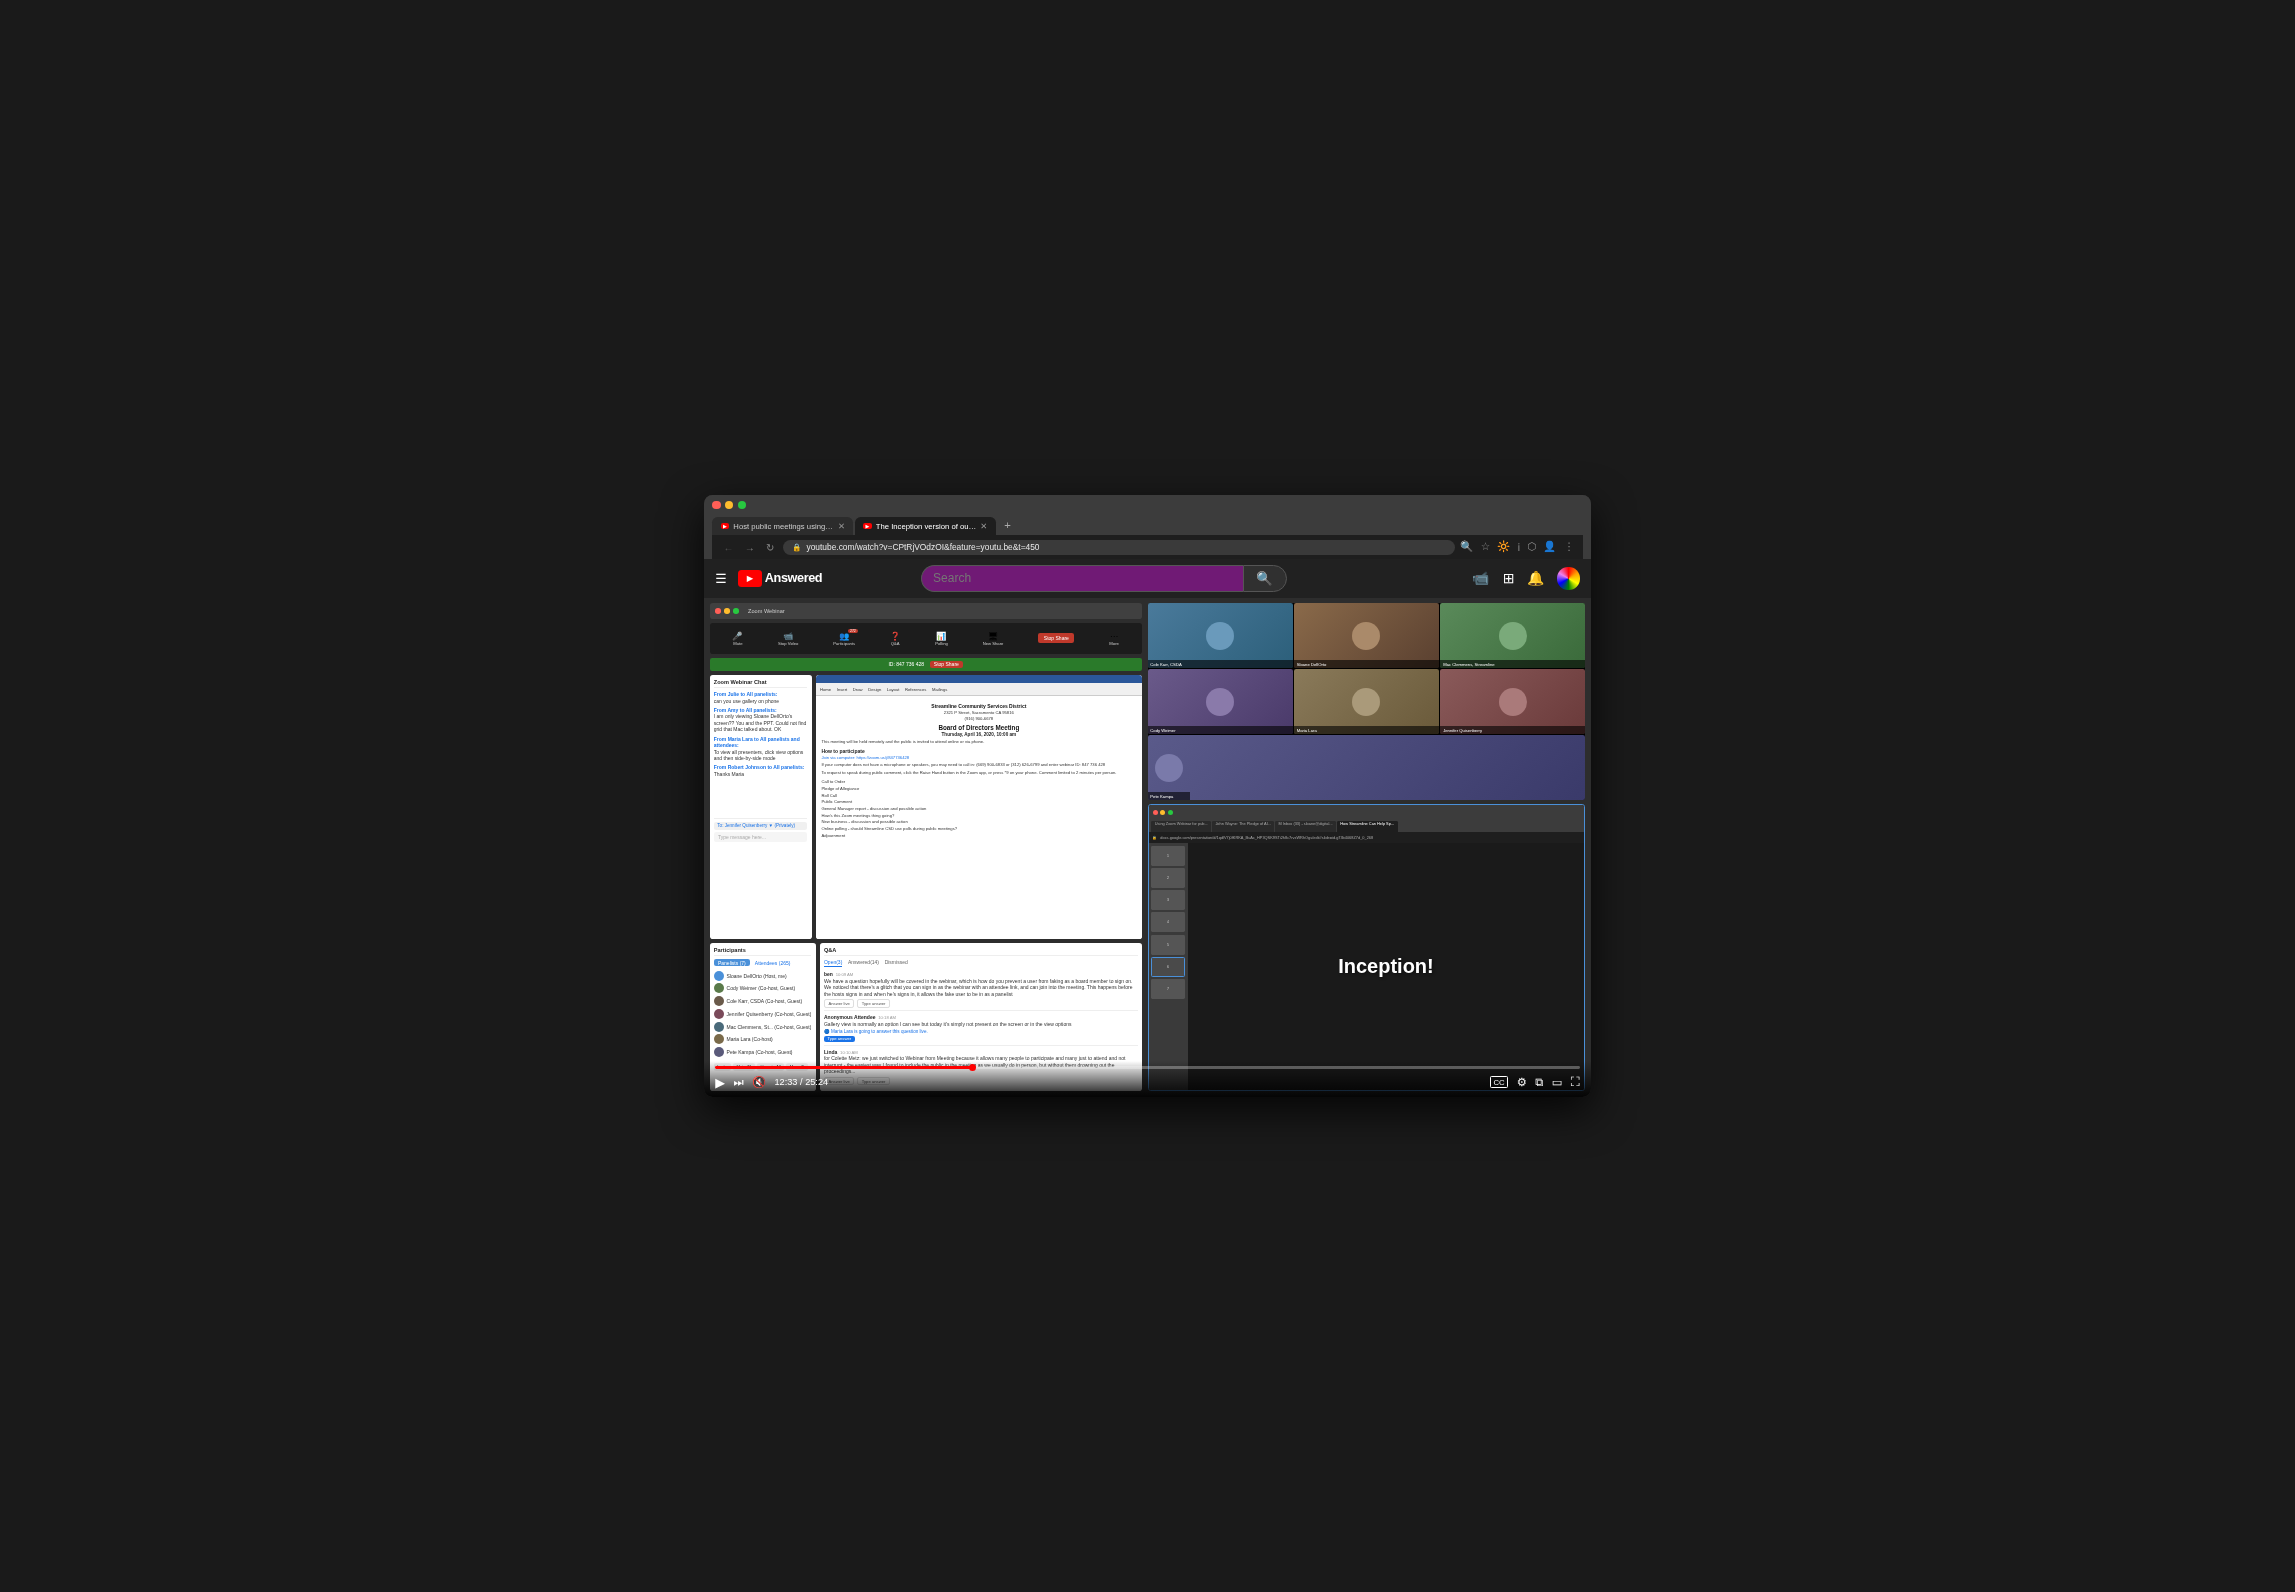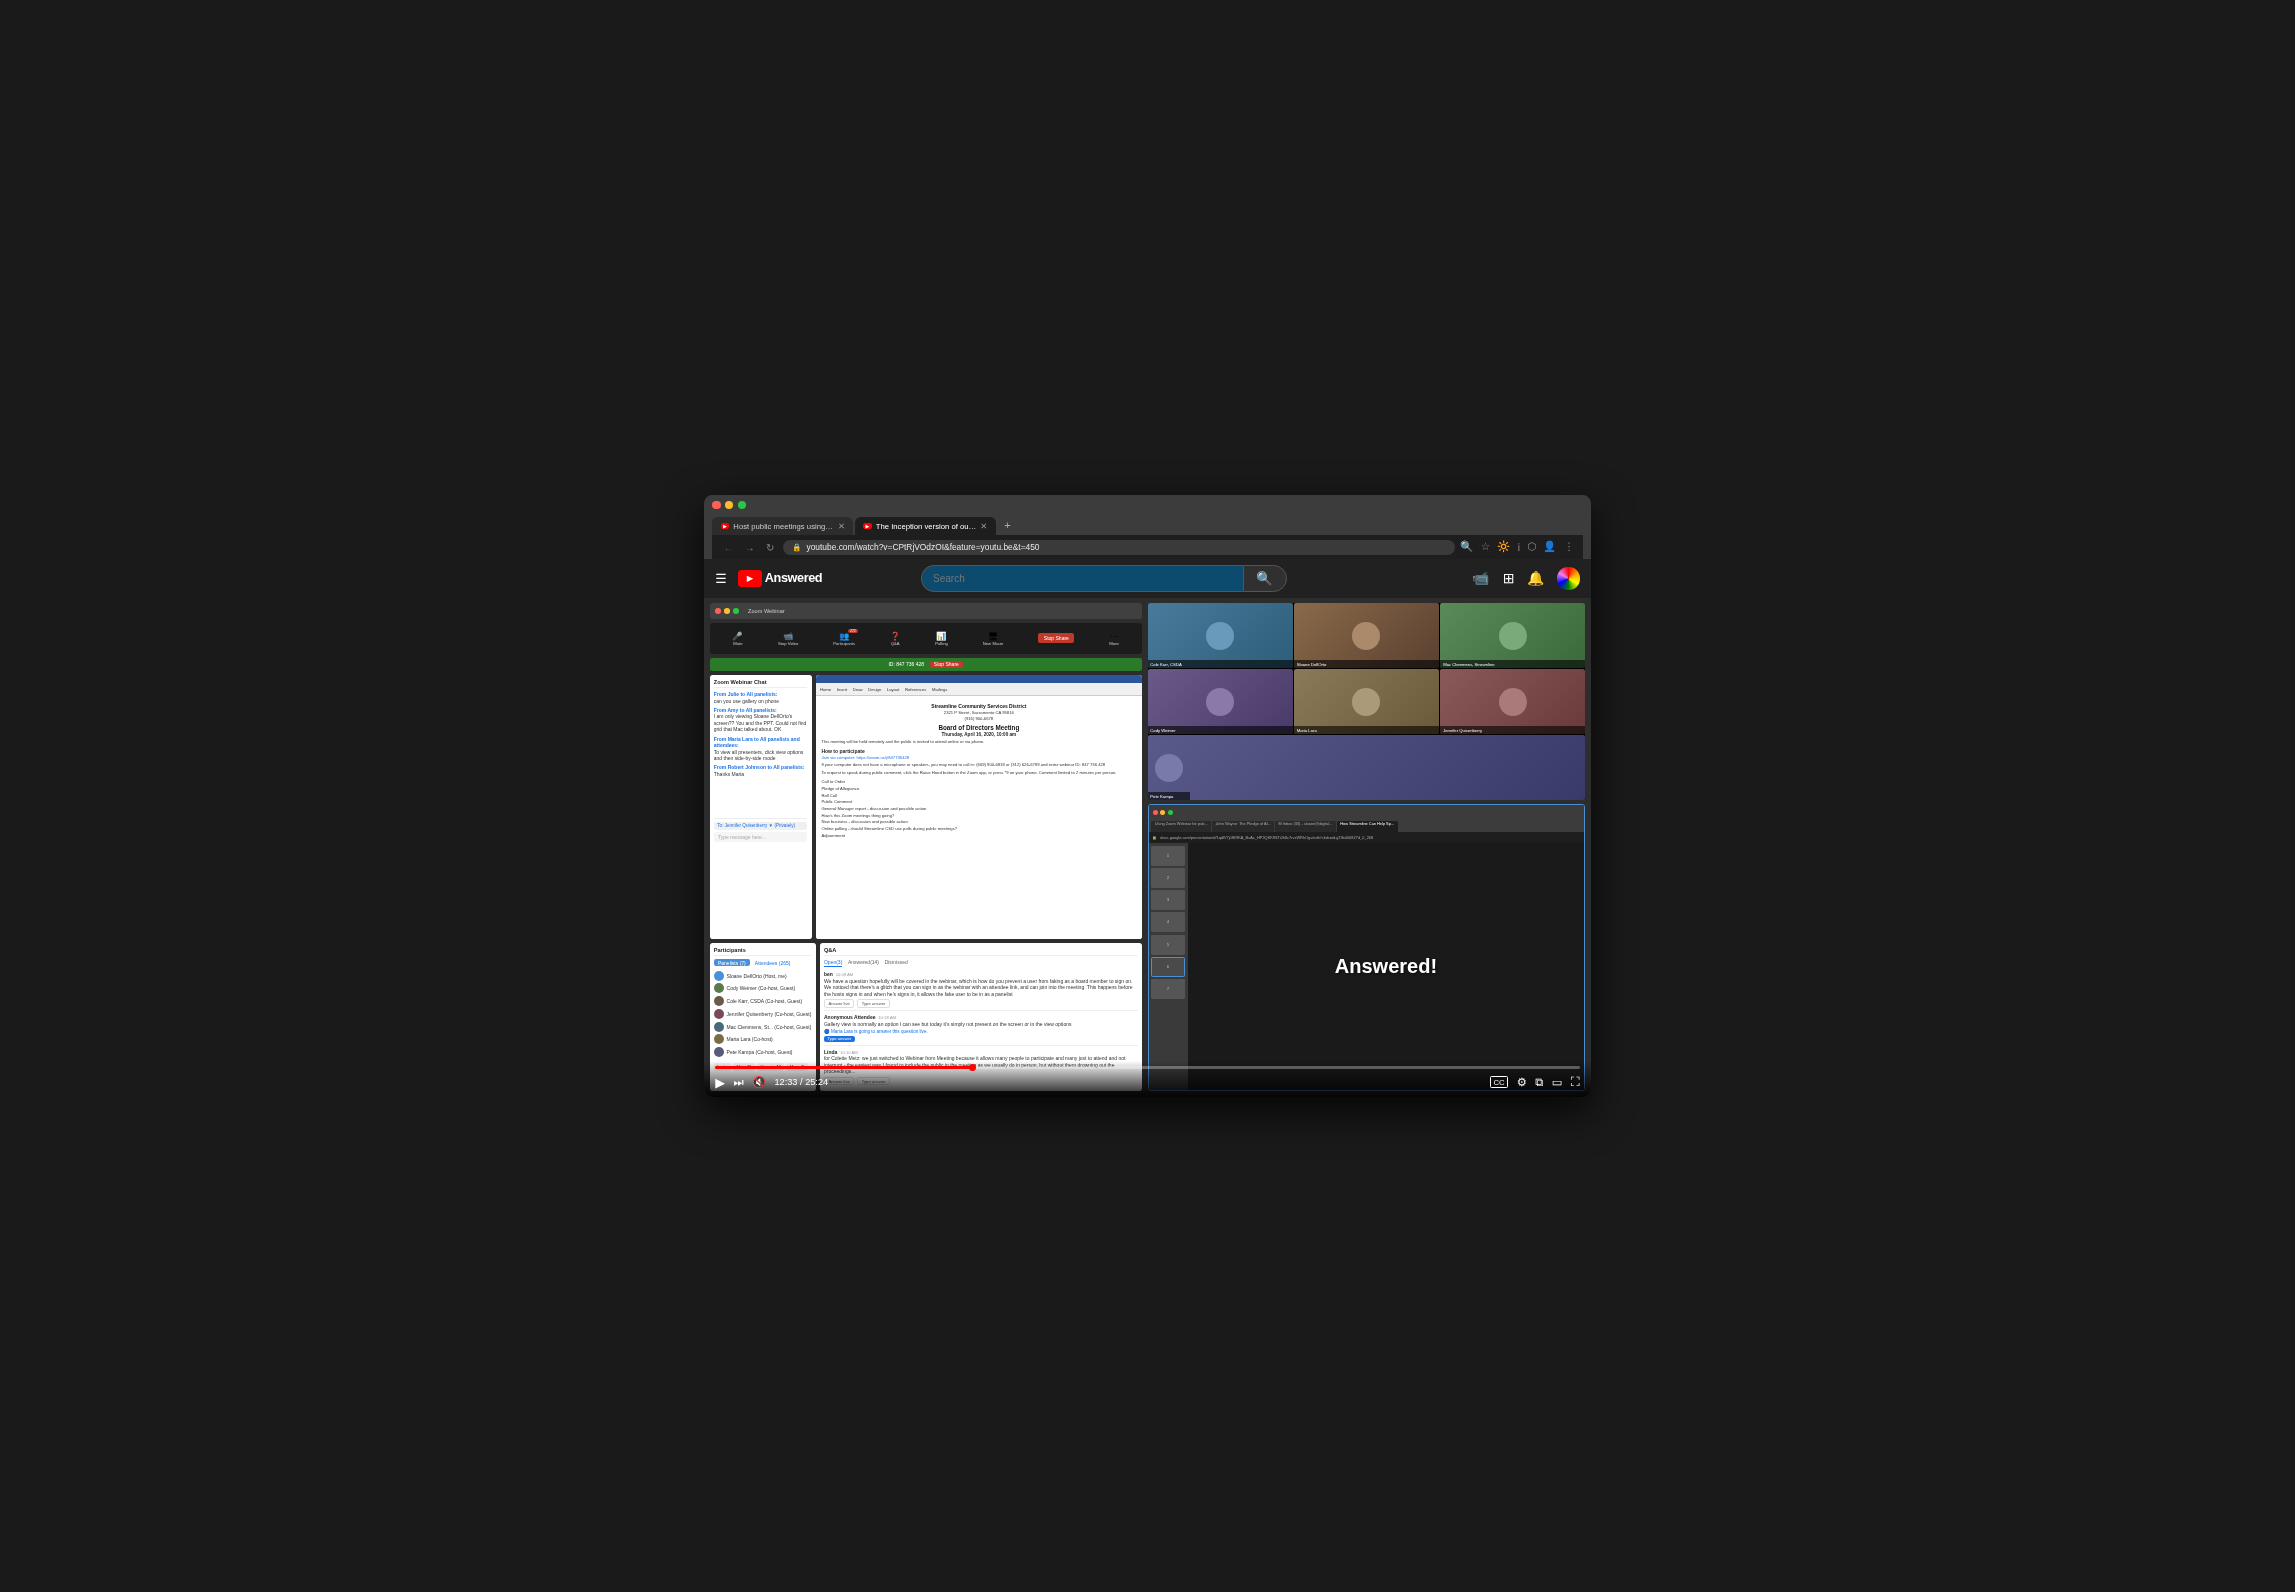--- a/index.html
+++ b/index.html
@@ -124,27 +124,27 @@
     }
     .yt-logo-text { color: #fff; font-size: 12.7px; font-weight: bold; letter-spacing: -0.4px; }
     .yt-search-bar {
       flex: 1;
       display: flex;
       max-width: 366px;
       margin: 0 auto;
     }
     .yt-search-input {
       flex: 1;
-      background: #0c4a6e;
+      background: #701a75;
       border: 0.7px solid #555;
       border-right: none;
       border-radius: 14px 0 0 14px;
       padding: 5px 11.3px;
       color: #aaa;
-      font-size: 10px;
+      font-size: 12px;
     }
     .yt-search-btn {
       background: #303030;
       border: 0.7px solid #555;
       border-radius: 0 14px 14px 0;
       padding: 5px 12.7px;
       color: #fff;
       cursor: pointer;
     }
     .yt-header-icons {
@@ -604,21 +604,21 @@
                 </div>
                 <div style="background:#4a4a4a;border:0.7px solid #4a90d9;border-radius:1.4px;height:20px;display:flex;align-items:center;justify-content:center;font-size:3.5px;color:#ccc;">
                   <span>6</span>
                 </div>
                 <div style="background:#555;border-radius:1.4px;height:20px;display:flex;align-items:center;justify-content:center;font-size:3.5px;color:#ccc;">
                   <span>7</span>
                 </div>
               </div>
 
               <div style="flex:1;background:#1a1a1a;display:flex;align-items:center;justify-content:center;">
-                <span style="color:#fff;font-size:20px;font-weight:bold;text-shadow:1.4px 1.4px 2.8px rgba(0,0,0,0.5);">Answered!</span>
+                <span style="color:#fff;font-size:20px;font-weight:bold;text-shadow:1.4px 1.4px 2.8px rgba(0,0,0,0.5);">Inception!</span>
               </div>
             </div>
           </div>
         </div>
       </div>
 
     </div>
 
     <div class="video-controls">
 

